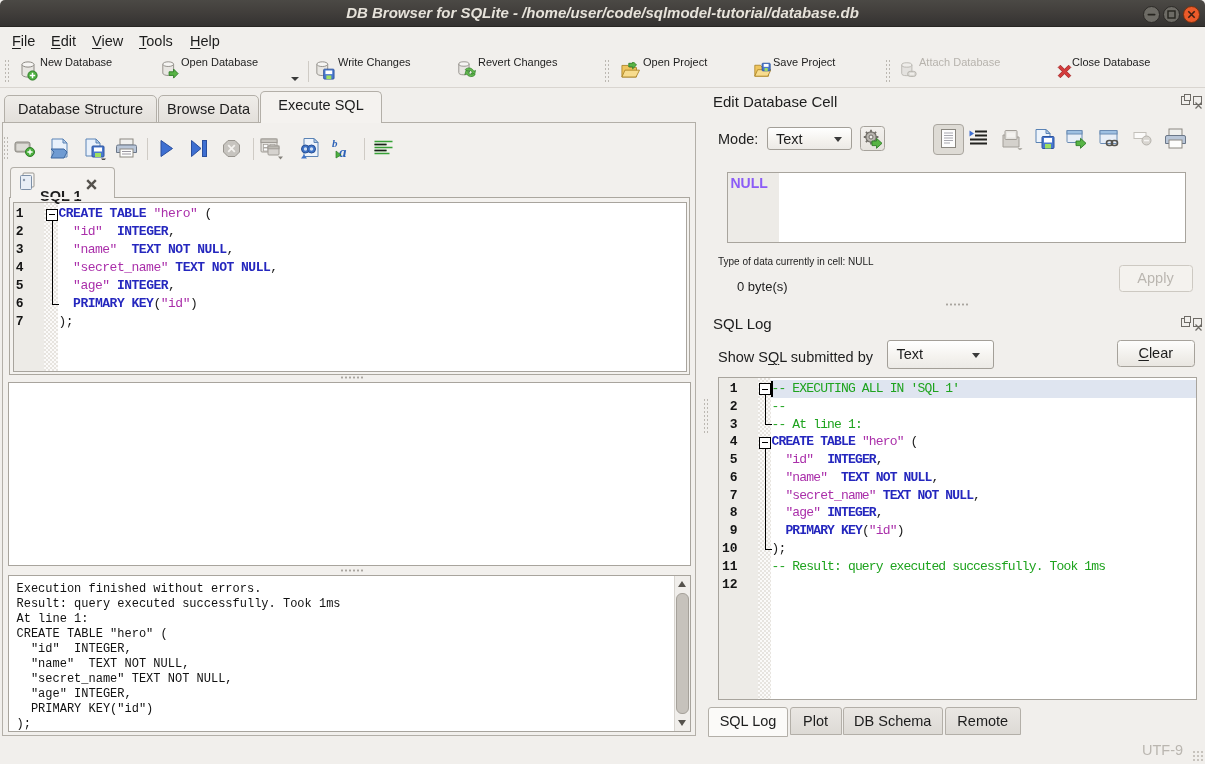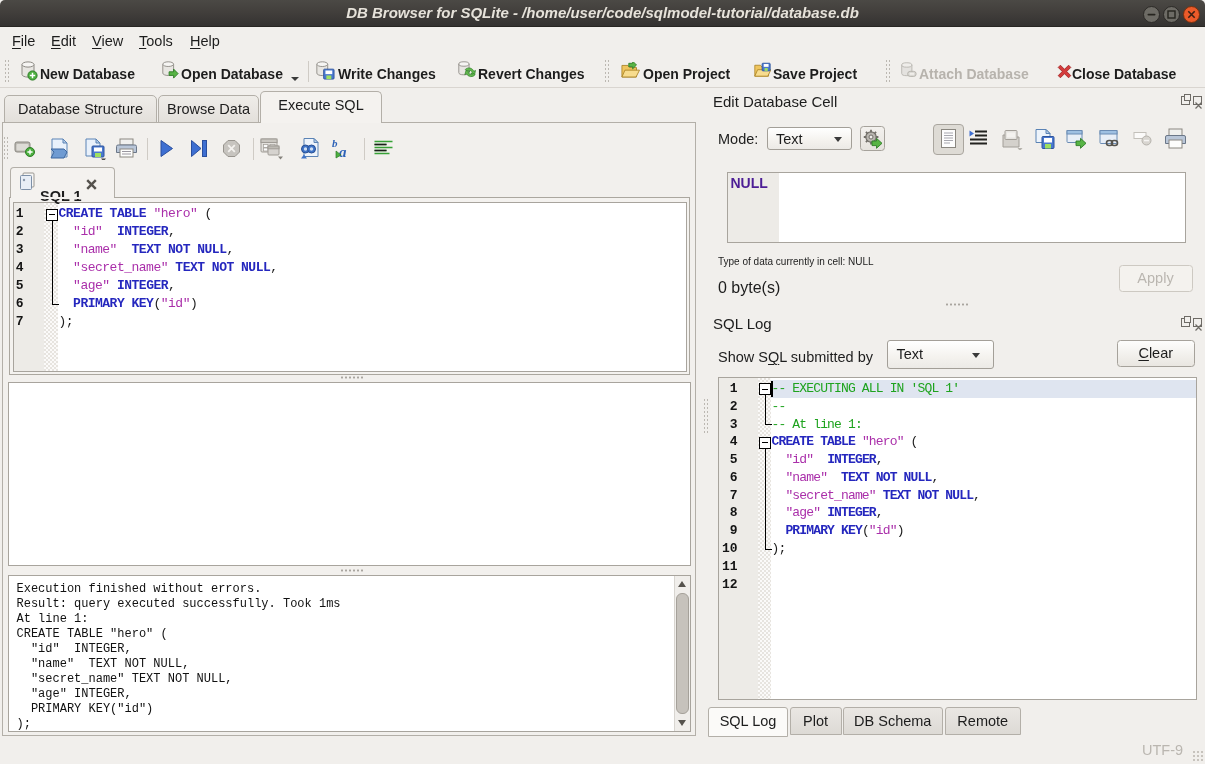--- a/index.html
+++ b/index.html
@@ -12,21 +12,21 @@
   background:linear-gradient(#4b4945 0%, #423f3c 45%, #343231 100%);
   border-radius:5px 5px 0 0; border-bottom:1px solid #282623; }
 #titletext { left:0; top:4px; width:1205px; text-align:center; color:#e6e2da; font-weight:bold; font-size:15px;font-style:italic; }
 .winbtn { top:6px; width:17px; height:17px; border-radius:50%; }
 .winbtn svg { position:absolute; left:0; top:0; }
 
 #menubar { left:0; top:27px; width:1205px; height:26px; background:#f1efec; }
 .menuitem { top:33px; font-size:14.5px; }
 
 #toolbar { left:0; top:53px; width:1205px; height:35px; background:#f1efec; border-bottom:1px solid #d9d5d0; }
-.tbtxt { top:66px; font-size:14px; white-space:nowrap;font-weight:bold; }
+.tbtxt { top:56px; font-size:11px; white-space:nowrap; }
 .tbtxt.dis { color:#b7b3ad; }
 .vgrip { top:59px; z-index:3; width:5px; height:25px;
   background-image:radial-gradient(circle, #bcb8b2 0.9px, transparent 1.1px);
   background-size:3px 4px; }
 .tsep { top:61px; z-index:3; width:1px; height:21px; background:#cfcbc5; }
 .icon { position:absolute; z-index:3; }
 
 .maintab { height:28px; background:linear-gradient(#efede9,#e3e0db); border:1px solid #b3afa8;
   border-radius:5px 5px 0 0; font-size:14.5px; text-align:center; padding-top:5px; z-index:1;}
 .maintab.active { background:#f4f2ef; z-index:3; border-bottom:none;}
@@ -343,24 +343,24 @@
   <rect x="11" y="8.8" width="5" height="1.5" fill="#f6f5f3"></rect>
 </svg>
 <svg class="icon" style="left:1165px;top:128px;" width="21" height="21" viewBox="0 0 21 21">
   <rect x="4" y="1" width="13" height="7" fill="#f0f0ee" stroke="#8b8881"></rect>
   <path d="M2 7.5 h17 a1.5 1.5 0 0 1 1.5 1.5 v6.5 h-20 v-6.5 a1.5 1.5 0 0 1 1.5 -1.5 z" fill="#b9c6d8" stroke="#6b7788"></path>
   <rect x="4" y="12" width="13" height="8" fill="#fdfdfc" stroke="#8b8881"></rect>
 </svg>
 
 <div class="frame" style="left:727px;top:171.5px;width:459px;height:71.5px;">
   <div class="abs" style="left:0;top:0;width:51px;height:100%;background:#edebe7;"></div>
-  <div class="abs" style="left:2.5px;top:2px;font-size:14px;font-weight:bold;color:#4c1d95;">NULL</div>
+  <div class="abs" style="left:2.5px;top:2px;font-size:14px;font-weight:bold;color:#8b5cf6;">NULL</div>
 </div>
 <div class="abs" style="left:718px;top:256px;font-size:10px;">Type of data currently in cell: NULL</div>
-<div class="abs" style="left:718px;top:279px;font-size:16px;">0 byte(s)</div>
+<div class="abs" style="left:737px;top:279px;font-size:13px;">0 byte(s)</div>
 <div class="pbtn" style="left:1118.5px;top:264.5px;width:74px;height:27.5px;background:#f4f2ee;border-color:#cdc9c2;color:#bab6b0;padding-top:4px;">Apply</div>
 
 <div class="abs" style="left:945px;top:303px;width:24px;height:3px;background-image:radial-gradient(circle,#a9a59f 1px,transparent 1.2px);background-size:4px 3px;"></div>
 
 <div class="abs" style="left:713px;top:314.5px;font-size:15px;">SQL Log</div>
 <div class="dockic" style="left:1181px;top:318px;">
     <div style="position:absolute;left:2px;top:-3px;width:7px;height:7px;border:1px solid #6e6b66;background:#f1efec;"></div>
   </div>
 <div class="dockic" style="left:1192.5px;top:318px;"><svg width="9" height="9" viewBox="0 0 9 9">
       <path d="M1.5 1.5 L7.5 7.5 M7.5 1.5 L1.5 7.5" stroke="#6e6b66" stroke-width="1.2"></path>
@@ -387,20 +387,21 @@
   <div class="cl" style="left:53px;top:2.6px;font-size:13px;letter-spacing:-0.85px;line-height:17.77px;"><span class="com">-- EXECUTING ALL IN 'SQL 1'</span>
 <span class="com">--</span>
 <span class="com">-- At line 1:</span>
 <span class="kw">CREATE TABLE</span> <span class="str">"hero"</span> (
   <span class="str">"id"</span>  <span class="kw">INTEGER</span>,
   <span class="str">"name"</span>  <span class="kw">TEXT NOT NULL</span>,
   <span class="str">"secret_name"</span> <span class="kw">TEXT NOT NULL</span>,
   <span class="str">"age"</span> <span class="kw">INTEGER</span>,
   <span class="kw">PRIMARY KEY</span>(<span class="str">"id"</span>)
 );
+<span class="com">-- Result: query executed successfully. Took 1ms</span>
 </div>
 </div>
 
 <div class="bottab active" style="left:708px;width:80px;">SQL Log</div>
 <div class="bottab" style="left:789.5px;width:52px;">Plot</div>
 <div class="bottab" style="left:842.5px;width:100.5px;">DB Schema</div>
 <div class="bottab" style="left:945px;width:75.5px;">Remote</div>
 <div class="abs" style="left:1142px;top:742px;color:#bab6b0;font-size:14.5px;">UTF-9</div>
 <div class="abs" style="left:1192px;top:750px;width:12px;height:12px;background-image:radial-gradient(circle,#c7c3bd 1px,transparent 1.2px);background-size:4px 4px;"></div>
 

